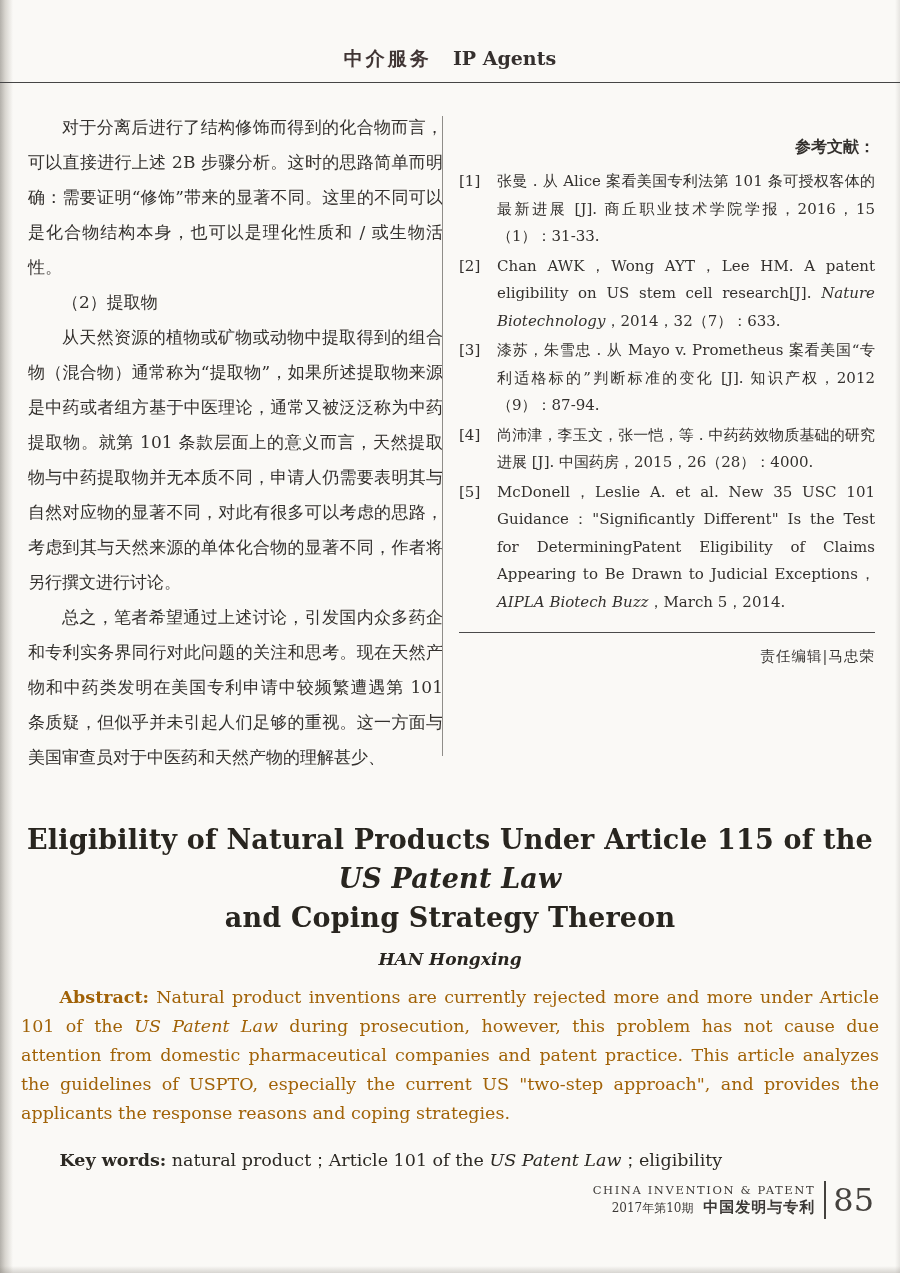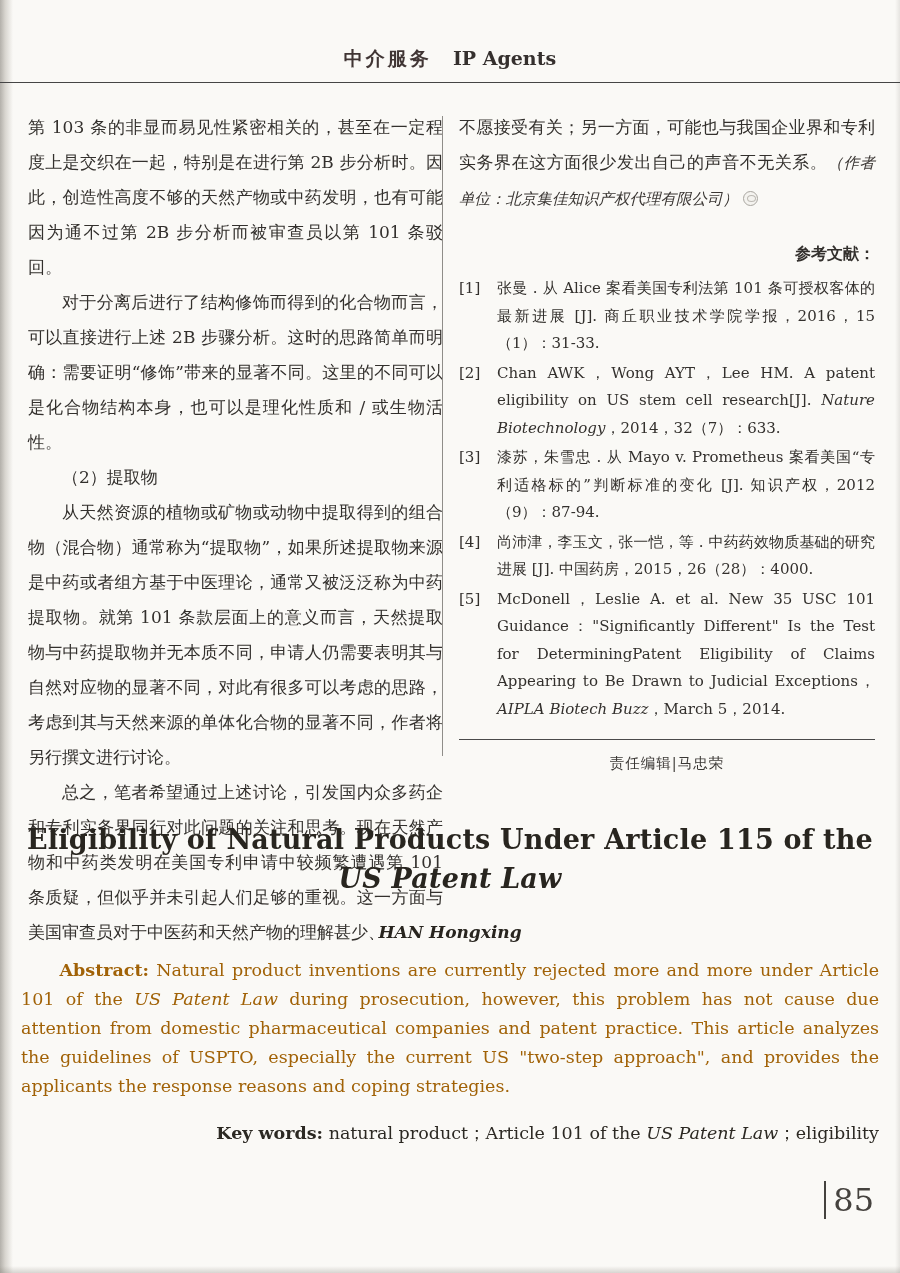--- a/index.html
+++ b/index.html
@@ -40,29 +40,29 @@
   .eoa-icon::after { content:""; position:absolute; left:3px; top:3px; width:7px; height:5px;
     border:1px solid #bdbab4; border-radius:50%; }
 
   .refs-heading { margin-top:22px; font-weight:700; font-size:16px; line-height:30px; text-align:right; }
   .ref-list { margin-top:6px; font-size:15px; line-height:27.5px; }
   .ref-item { display:flex; margin-bottom:2px; }
   .ref-num { width:38px; flex:none; }
   .ref-text { flex:1; text-align:justify; }
   .ital { font-style:italic; }
   .refs-rule { margin-top:16px; height:1px; background:#4a4a4a; }
-  .editor-note { margin-top:6px; text-align:center; font-size:14.5px; letter-spacing:1px; color:#3a3734; }
+  .editor-note { margin-top:6px; text-align:right; font-size:14.5px; letter-spacing:1px; color:#3a3734; }
 
   
   .en-section { position:absolute; left:21px; top:820px; width:858px; text-align:center; color:#28251f; }
   .en-title { font-size:27px; font-weight:700; line-height:39px; letter-spacing:0.2px; }
-  .en-author { margin-top:24px; font-size:17px; font-weight:700; font-style:italic; }
+  .en-author { margin-top:12px; font-size:17px; font-weight:700; font-style:italic; }
   .en-abstract { margin-top:14px; text-align:justify; font-size:17.5px; line-height:29px;
     text-indent:2.2em; color:#a16207; }
-  .en-keywords { text-align:right; font-size:17.5px; line-height:29px; text-indent:2.2em; color:#2c2923; }
+  .en-keywords { text-align:left; font-size:17.5px; line-height:29px; text-indent:2.2em; color:#2c2923; }
 
   
   .footer { position:absolute; right:26px; top:1178px; display:flex; align-items:center; }
   .footer-text { text-align:right; line-height:1.3; margin-right:9px; }
   .footer-en { font-size:11.5px; letter-spacing:1.6px; color:#3c3936; }
   .footer-cn-line { font-size:12px; color:#3c3936; }
   .footer-issue { font-size:12px; }
   .footer-cn { font-size:15px; font-weight:700; letter-spacing:1px; margin-left:6px; }
   .footer-bar { width:2px; height:38px; background:#45423e; margin-right:7px; }
   .footer-page { font-size:32px; line-height:44px; color:#45423e; }
@@ -75,31 +75,29 @@
   <div class="scan-edge-right"></div>
   <div class="scan-edge-bottom"></div>
 
   <div class="header-title">
     <span class="header-cn">中介服务</span>
     <span class="header-en">IP Agents</span>
   </div>
   <div class="header-rule"></div>
 
   <div class="col-left">
-    <p>第 103 条的非显而易见性紧密相关的，甚至在一定程度上是交织在一起，特别是在进行第 2B 步分析时。因此，创造性高度不够的天然产物或中药发明，也有可能因为通不过第 2B 步分析而被审查员以第 101 条驳回。</p>
     <p class="indent">对于分离后进行了结构修饰而得到的化合物而言，可以直接进行上述 2B 步骤分析。这时的思路简单而明确：需要证明“修饰”带来的显著不同。这里的不同可以是化合物结构本身，也可以是理化性质和 / 或生物活性。</p>
     <p class="indent">（2）提取物</p>
     <p class="indent">从天然资源的植物或矿物或动物中提取得到的组合物（混合物）通常称为“提取物”，如果所述提取物来源是中药或者组方基于中医理论，通常又被泛泛称为中药提取物。就第 101 条款层面上的意义而言，天然提取物与中药提取物并无本质不同，申请人仍需要表明其与自然对应物的显著不同，对此有很多可以考虑的思路，考虑到其与天然来源的单体化合物的显著不同，作者将另行撰文进行讨论。</p>
     <p class="indent">总之，笔者希望通过上述讨论，引发国内众多药企和专利实务界同行对此问题的关注和思考。现在天然产物和中药类发明在美国专利申请中较频繁遭遇第 101 条质疑，但似乎并未引起人们足够的重视。这一方面与美国审查员对于中医药和天然产物的理解甚少、</p>
   </div>
 
   <div class="col-divider"></div>
 
   <div class="col-right">
-    <p class="closing-para"><span>不愿接受有关；另一方面，可能也与我国企业界和专利实务界在这方面很少发出自己的声音不无关系。</span><span class="affiliation">（作者单位：北京集佳知识产权代理有限公司）</span><span class="eoa-icon"></span></p>
 
     <div class="refs-heading">参考文献：</div>
 
     <div class="ref-list">
       <div class="ref-item">
         <span class="ref-num">[1]</span>
         <span class="ref-text"><span>张曼 . 从 Alice 案看美国专利法第 101 条可授权客体的最新进展 [J]. 商丘职业技术学院学报，2016，15（1）：31-33.</span><span class="ital"></span><span></span></span>
       </div>
       <div class="ref-item">
         <span class="ref-num">[2]</span>
@@ -119,23 +117,31 @@
       </div>
     </div>
 
     <div class="refs-rule"></div>
     <div class="editor-note">责任编辑|马忠荣</div>
   </div>
 
   <div class="en-section">
     <div class="en-title">
       <div><span>Eligibility of Natural Products Under Article 115 of the </span><span class="ital">US Patent Law</span></div>
+      <div>and Coping Strategy Thereon</div>
     </div>
     <div class="en-author">HAN Hongxing</div>
     <p class="en-abstract"><b>Abstract:</b><span> Natural product inventions are currently rejected more and more under Article 101 of the </span><span class="ital">US Patent Law</span><span> during prosecution, however, this problem has not cause due attention from domestic pharmaceutical companies and patent practice. This article analyzes the guidelines of USPTO, especially the current US "two-step approach", and provides the applicants the response reasons and coping strategies.</span></p>
     <p class="en-keywords"><b>Key words:</b><span> natural product；Article 101 of the </span><span class="ital">US Patent Law</span><span>；eligibility</span></p>
   </div>
 
   <div class="footer">
+    <div class="footer-text">
+      <div class="footer-en">CHINA INVENTION &amp; PATENT</div>
+      <div class="footer-cn-line">
+        <span class="footer-issue">2017年第10期</span>
+        <span class="footer-cn">中国发明与专利</span>
+      </div>
+    </div>
     <div class="footer-bar"></div>
     <div class="footer-page">85</div>
   </div>
 </div>
 
 </body></html>

